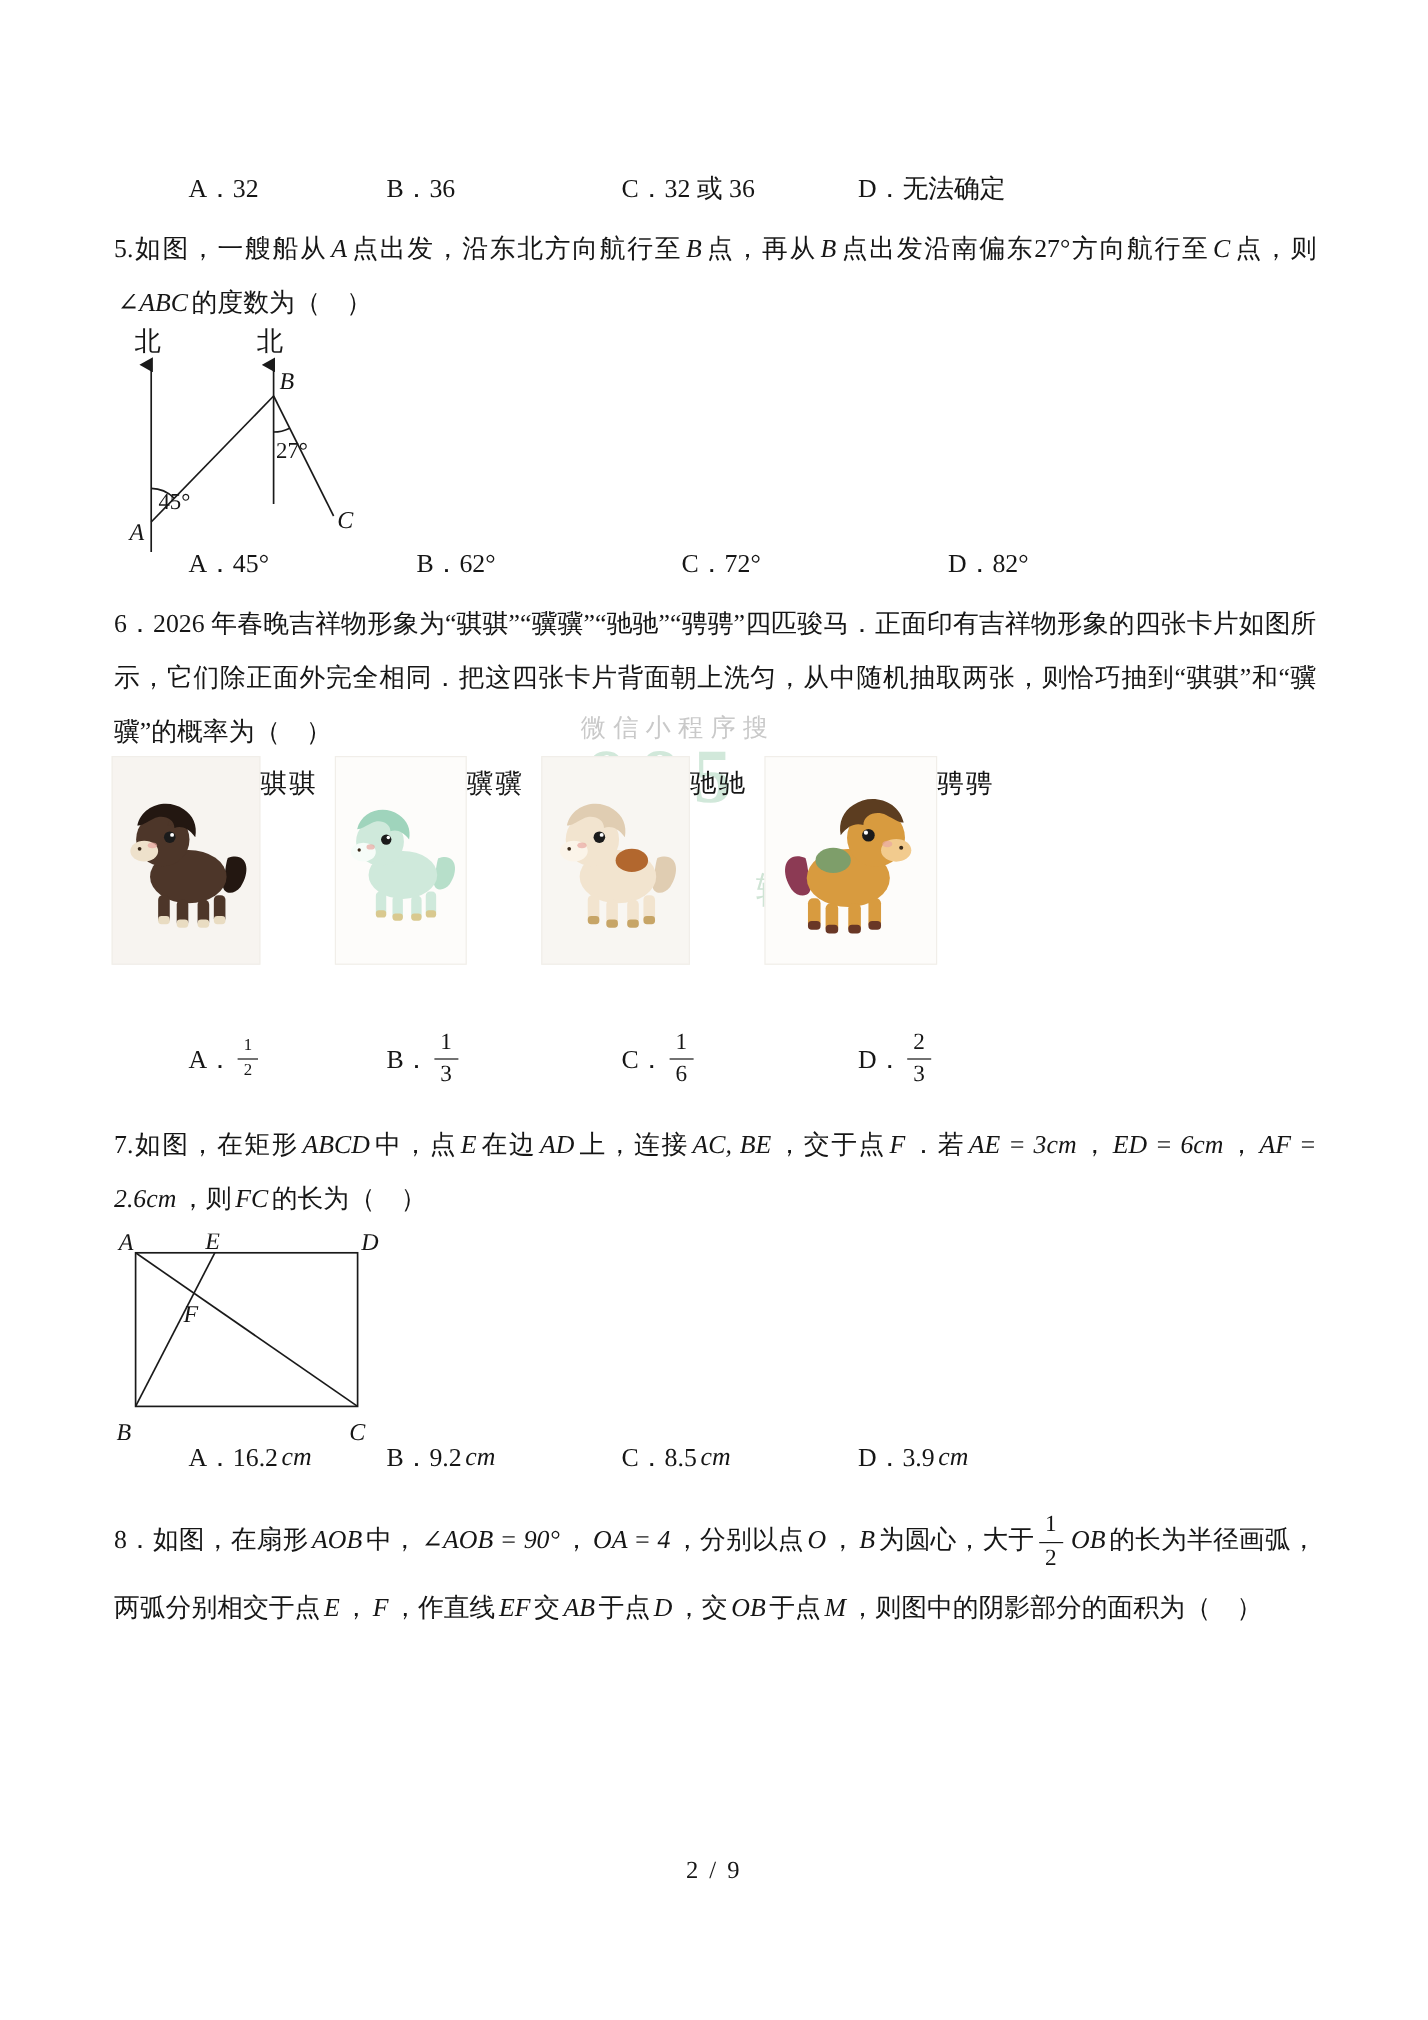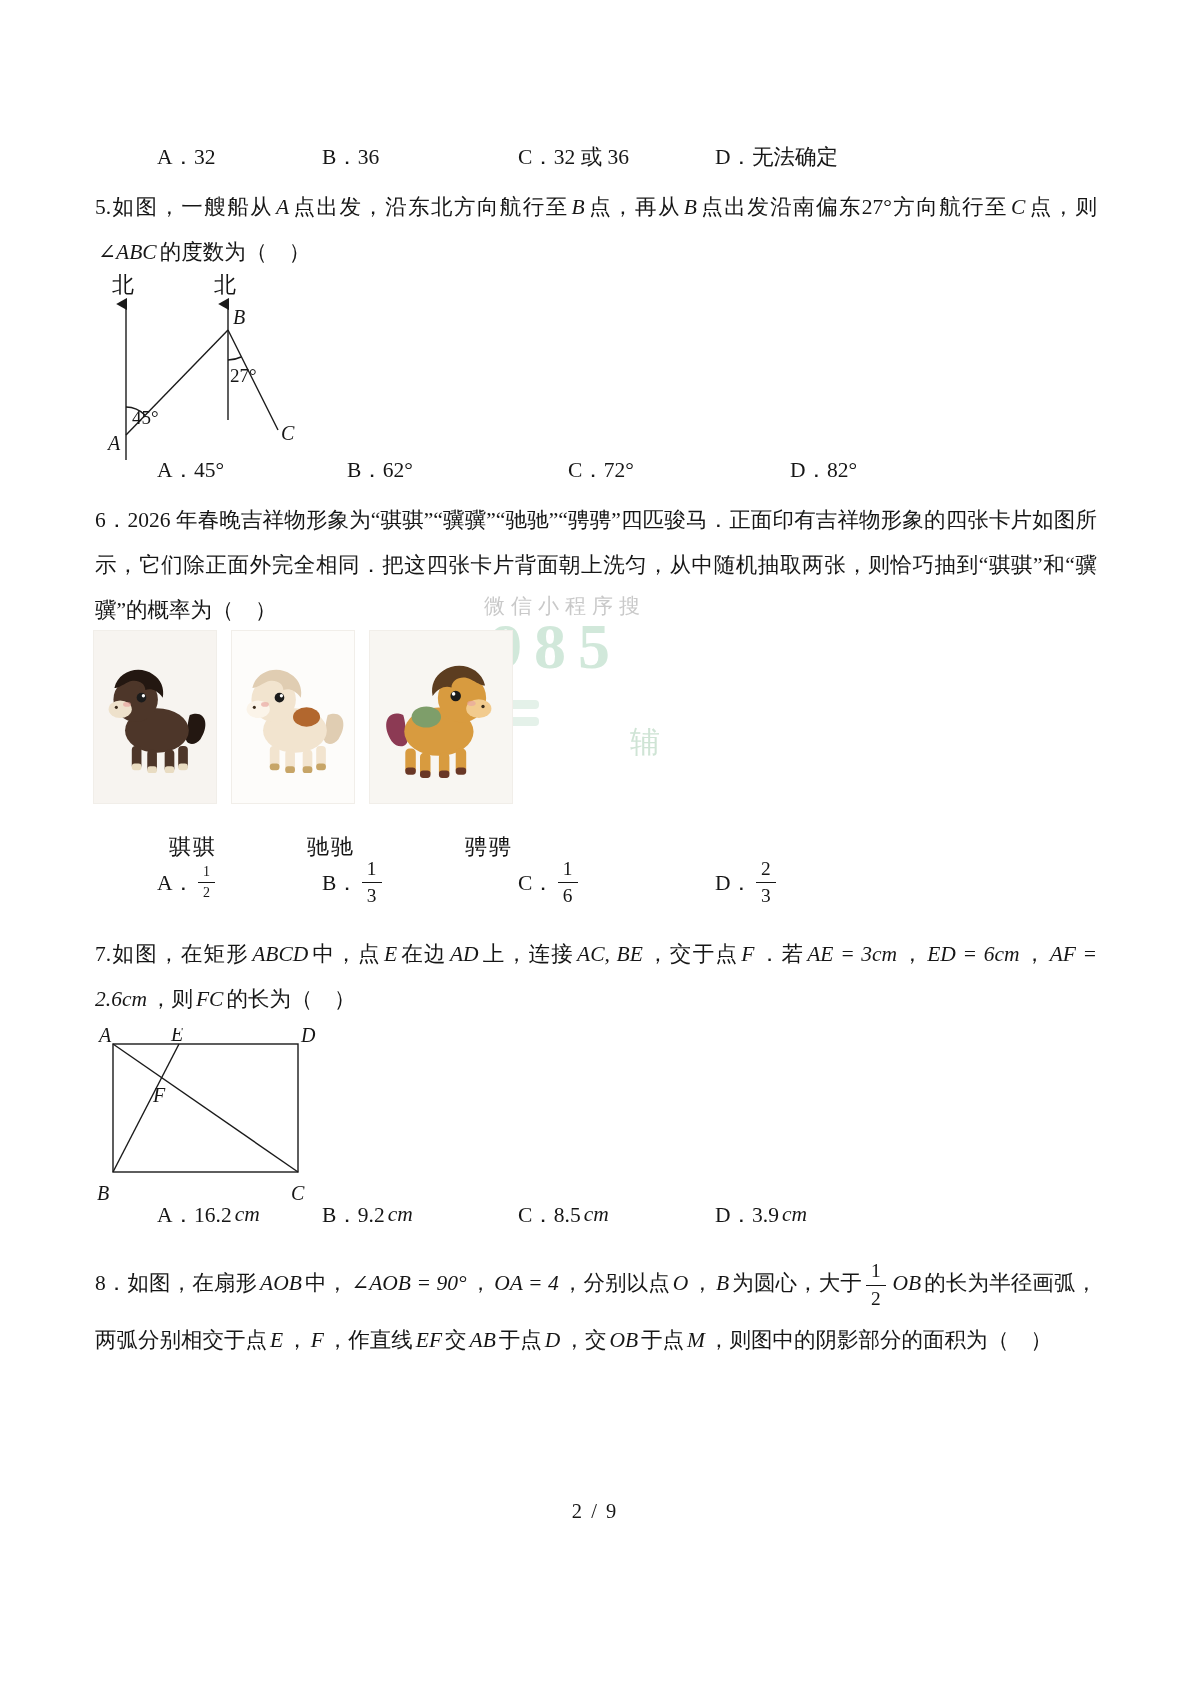--- a/index.html
+++ b/index.html
@@ -30,31 +30,31 @@
   .opts-frac .cell:nth-child(1) .frac{font-size:14px;}
   
   .diagram{position:absolute;}
   .diagram text{fill:#161616;}
   .dlabel{font-style:italic;font-size:20px;}
   .dcjk{font-size:22px;}
   .dang{font-size:19px;}
   .dline{stroke:#1a1a1a;stroke-width:1.4;fill:none;}
   
   .horses{position:absolute;left:93px;top:630px;display:flex;gap:14px;align-items:flex-start;}
-  .hcard{display:flex;flex-direction:column;align-items:flex-end;gap:20px;}
+  .hcard{display:flex;flex-direction:row;align-items:flex-start;}
   .himg{background:#fdfcfa;border:1px solid #f1eee9;display:flex;align-items:center;justify-content:center;}
   .hcard:nth-child(1) .himg{background:#f7f4f0;}
   .hcard:nth-child(3) .himg{background:#f8f6f2;}
   .hname{font-size:22px;margin-top:8px;letter-spacing:2px;}
   
   .wm1{position:absolute;left:484px;top:592px;font-size:21px;color:#c9c9c9;letter-spacing:6px;}
   .wm2{position:absolute;left:490px;top:610px;font-size:64px;font-weight:bold;color:rgba(146,199,168,0.42);letter-spacing:12px;}
   .wmbar{position:absolute;background:#e4f1e9;border-radius:4px;}
   .wm3{position:absolute;left:630px;top:722px;font-size:30px;color:#cfe4d5;}
-  .footer{position:absolute;left:0;top:1500px;width:100%;text-align:center;font-size:20.5px;letter-spacing:2px;}
+  .footer{position:absolute;left:0;top:1548px;width:100%;text-align:center;font-size:20.5px;letter-spacing:2px;}
 </style>
 </head>
 <body>
 
 <svg width="0" height="0" style="position:absolute" aria-hidden="true">
   <defs>
     <g id="pony">
       <path d="M96,58 C112,52 117,68 107,83 C101,91 90,89 92,79 C94,70 94,64 96,58 Z" fill="var(--tail)"></path>
       <ellipse cx="62" cy="74" rx="33" ry="23" fill="var(--body)"></ellipse>
       <rect x="36" y="90" width="10" height="24" rx="4" fill="var(--body)"></rect>
@@ -128,20 +128,28 @@
   <div class="horses">
     <div class="hcard">
       <div class="himg" style="width:122px;height:172px;">
         <svg width="116" height="120" viewBox="0 0 120 120" style="--body:#4d3629;--mane:#231711;--tail:#231711;--muzzle:#eee1cb;--hoof:#e9dcc2;--accent:transparent">
             <use href="#pony"></use>
           </svg>
       </div>
       <div class="hname">骐骐</div>
     </div>
     <div class="hcard">
+      <div class="himg" style="width:108px;height:172px;">
+        <svg width="104" height="118" viewBox="0 0 120 120" style="--body:#cfe9db;--mane:#9fd4bc;--tail:#b7dfca;--muzzle:#f6fcf8;--hoof:#d9c98f;--accent:transparent">
+            <use href="#pony"></use>
+          </svg>
+      </div>
+      <div class="hname">骥骥</div>
+    </div>
+    <div class="hcard">
       <div class="himg" style="width:122px;height:172px;">
         <svg width="116" height="120" viewBox="0 0 120 120" style="--body:#f2e4cf;--mane:#e0cdb2;--tail:#e0cdb2;--muzzle:#fbf4e9;--hoof:#c7a567;--accent:#b2672e">
             <use href="#pony"></use>
           </svg>
       </div>
       <div class="hname">驰驰</div>
     </div>
     <div class="hcard">
       <div class="himg" style="width:142px;height:172px;">
         <svg width="128" height="126" viewBox="0 0 120 120" style="--body:#d89b3f;--mane:#5c3d20;--tail:#8c3a54;--muzzle:#f2cb8e;--hoof:#693726;--accent:#7e9e6a">

